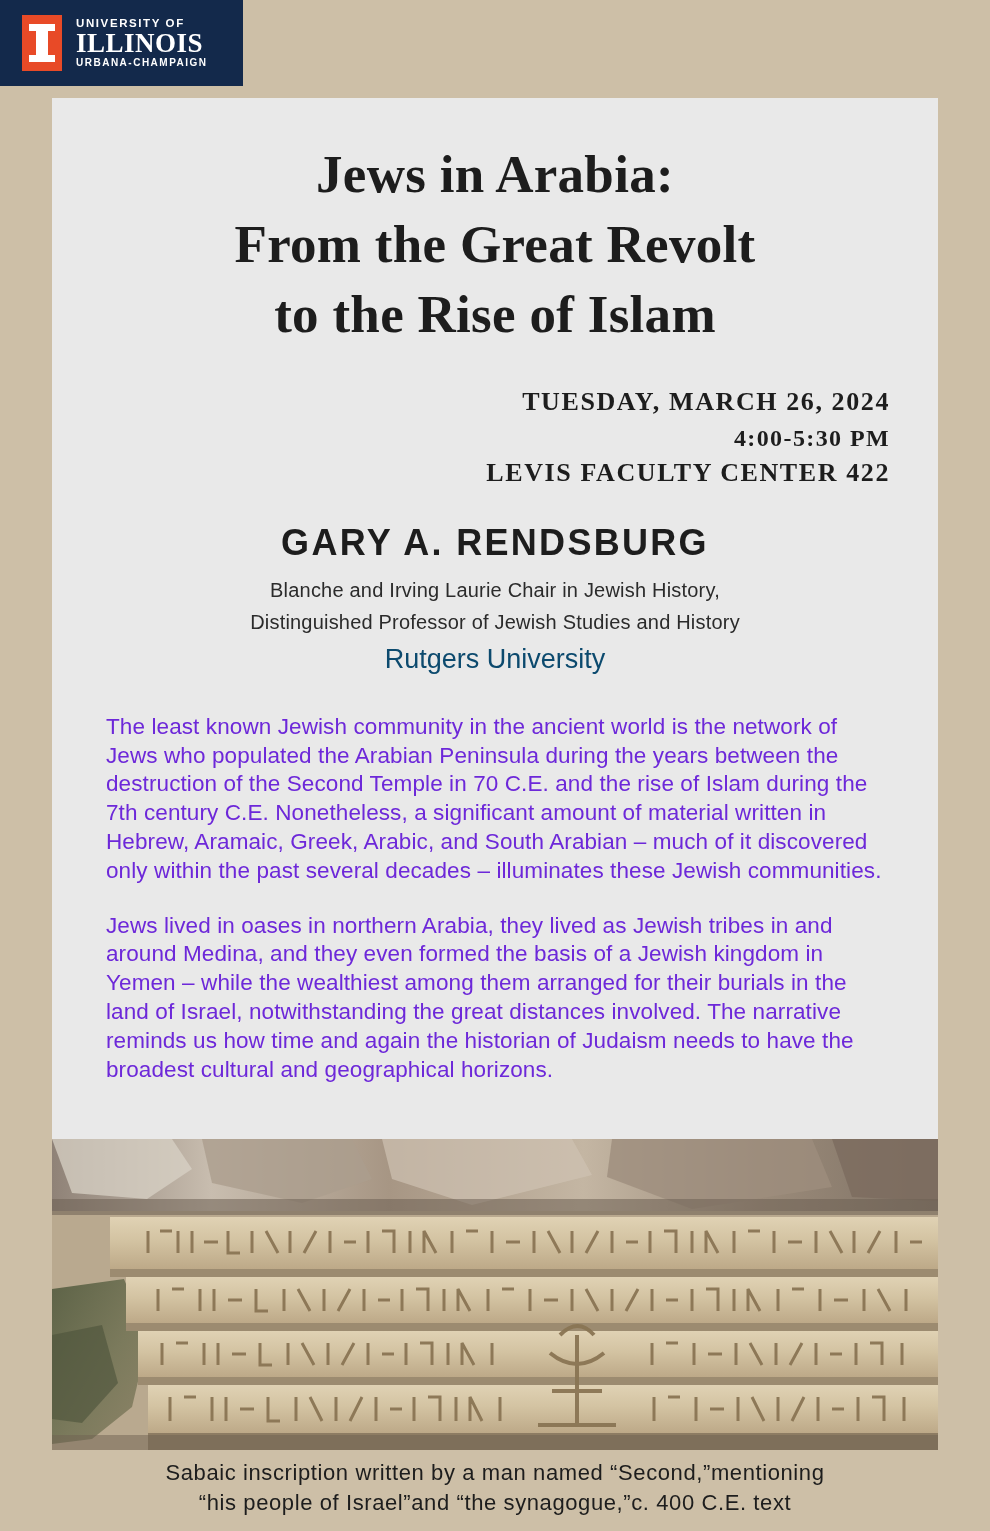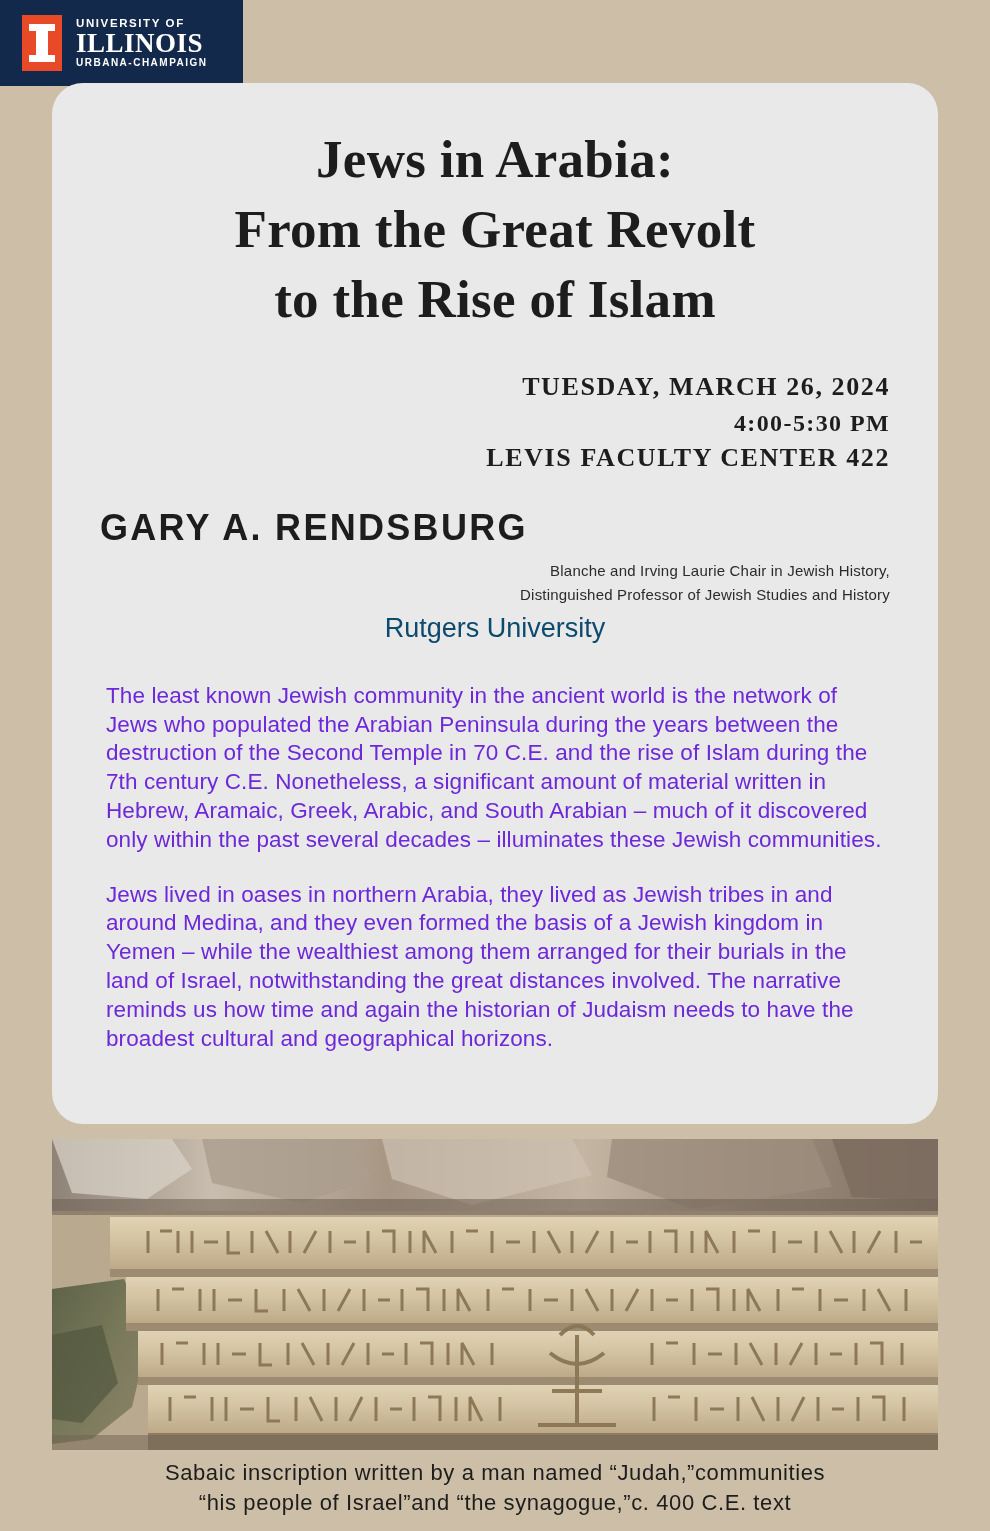--- a/index.html
+++ b/index.html
@@ -74,28 +74,27 @@
   }
   .logo-line3 {
     font-size: 10px;
     letter-spacing: 1.5px;
     font-weight: bold;
   }
 
   
   .card {
     position: absolute;
-    top: 83px;
+    top: 98px;
     left: 52px;
     width: 886px;
     height: 1041px;
     background: #e9e9e9;
     box-sizing: border-box;
     padding: 28px 48px 0 48px;
-    border-radius: 31px;
   }
 
   .title {
     font-family: "Liberation Serif", serif;
     font-weight: bold;
     font-size: 53px;
     line-height: 1.32;
     text-align: center;
     color: #1d1d1d;
     letter-spacing: 0.3px;
@@ -117,29 +116,30 @@
   .event-time {
     font-size: 24px;
     letter-spacing: 1.4px;
   }
   .event-place {
     font-size: 26px;
     letter-spacing: 1.6px;
   }
 
   .speaker-name {
+    text-align: center;
     font-size: 36px;
     font-weight: bold;
     letter-spacing: 2.3px;
     color: #1d1d1d;
     margin-top: 30px;
   }
   .speaker-titles {
-    text-align: right;
-    font-size: 15px;
+    text-align: center;
+    font-size: 20px;
     color: #2b2b2b;
     line-height: 1.6;
     letter-spacing: 0.2px;
     margin-top: 10px;
   }
   .speaker-affil {
     text-align: center;
     font-size: 27px;
     color: #0c4a6e;
     margin-top: 6px;
@@ -298,15 +298,15 @@
       <path d="M498,214 q27,22 54,0"></path>
       <path d="M500,252 l50,0"></path>
       <path d="M486,286 l78,0"></path>
     </g>
 
     <rect x="0" y="296" width="886" height="15" fill="#6f6251" opacity="0.5"></rect>
   </svg>
 </div>
 
 <div class="caption">
-  <div>Sabaic inscription written by a man named “Judah,”communities</div>
+  <div>Sabaic inscription written by a man named “Second,”mentioning</div>
   <div>“his people of Israel”and “the synagogue,”c. 400 C.E. text</div>
 </div>
 
 </body></html>

